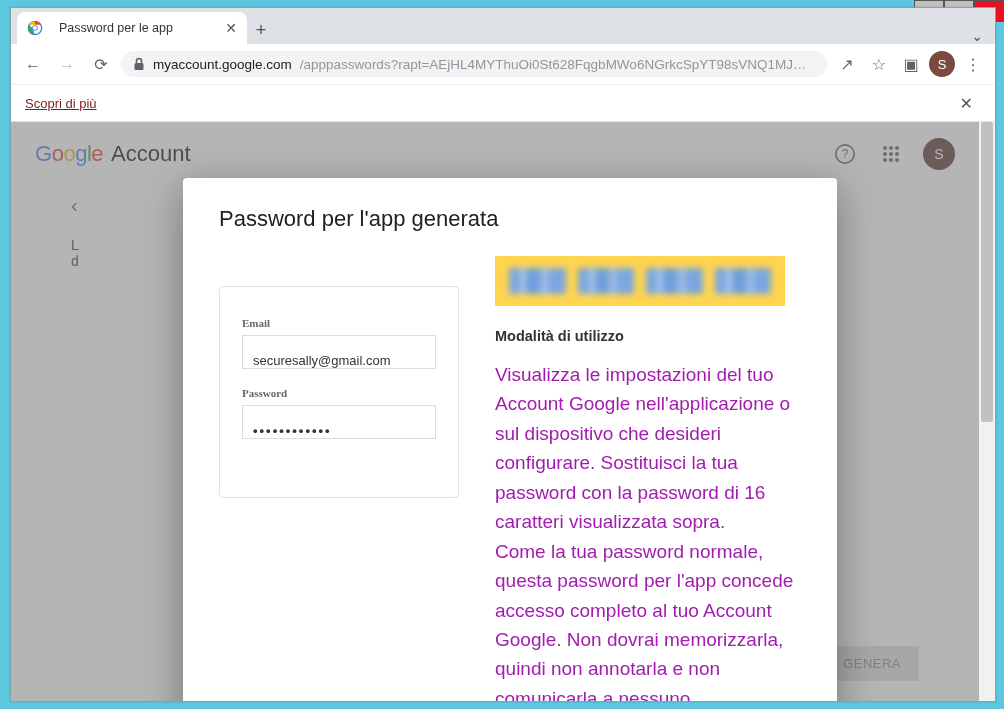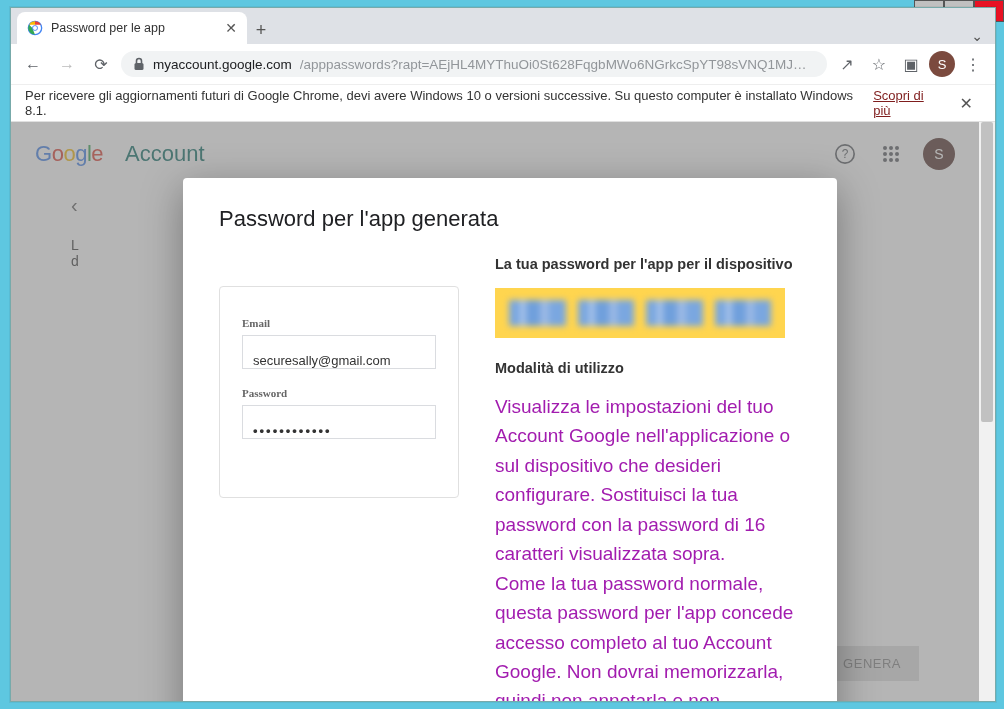--- a/index.html
+++ b/index.html
@@ -8,21 +8,21 @@
 
 .titlebar { position: absolute; top: 0; right: 0; display: flex; height: 22px; }
 .titlebar .tbtn { width: 30px; height: 22px; border: 1px solid #555; background: #c0c0c0; display: flex; align-items: center; justify-content: center; font-family: monospace; font-size: 12px; font-weight: bold; }
 .titlebar .tbtn.close { background: #e81123; color: #000; }
 
 
 .browser { position: absolute; top: 7px; left: 10px; right: 8px; bottom: 7px; background: #dee1e6; border: 1px solid #7aa; box-shadow: 0 0 0 1px rgba(0,0,0,0.05); }
 
 
 .tabstrip { position: absolute; top: 0; left: 0; right: 0; height: 36px; display: flex; align-items: flex-end; }
-.tab { margin-left: 6px; height: 32px; width: 230px; background: #fff; border-radius: 8px 8px 0 0; display: flex; align-items: center; padding: 0 10px; font-size: 12.5px; color: #333; gap: 8px; }
+.tab { margin-left: 6px; height: 32px; width: 230px; background: #fff; border-radius: 8px 8px 0 0; display: flex; align-items: center; padding: 0 10px; font-size: 12.5px; color: #333; gap: 16px; }
 .tab .favicon { width: 16px; height: 16px; }
 .tab .tabtxt { flex: 1; white-space: nowrap; overflow: hidden; text-overflow: ellipsis; }
 .tab .tabclose { font-size: 14px; color: #555; cursor: pointer; }
 .newtab { width: 28px; height: 28px; display: flex; align-items: center; justify-content: center; font-size: 18px; color: #555; }
 .tabstrip .chev { margin-left: auto; margin-right: 12px; font-size: 14px; color: #555; }
 
 
 .omnirow { position: absolute; top: 36px; left: 0; right: 0; height: 40px; background: #fff; display: flex; align-items: center; padding: 0 8px; gap: 6px; }
 .navbtn { width: 28px; height: 28px; display: flex; align-items: center; justify-content: center; color: #5f6368; font-size: 16px; border-radius: 50%; }
 .navbtn.disabled { color: #bbb; }
@@ -42,21 +42,21 @@
 .viewport { position: absolute; top: 114px; left: 0; right: 0; bottom: 0; background: #fff; overflow: hidden; }
 .scrollbar { position: absolute; top: 0; right: 0; bottom: 0; width: 16px; background: #f1f1f1; }
 .scrollbar .thumb { position: absolute; top: 0; left: 2px; right: 2px; height: 300px; background: #c1c1c1; border-radius: 2px; }
 
 
 .pagebg { position: absolute; inset: 0; right: 16px; filter: grayscale(0.1); }
 .dim { position: absolute; inset: 0; right: 0; background: rgba(120,120,120,0.55); }
 .gbar { height: 64px; display: flex; align-items: center; padding: 0 24px; gap: 6px; text-align: right; }
 .glogo { font-size: 22px; font-weight: 400; letter-spacing: -0.5px; }
 .glogo .b { color: #4285F4; } .glogo .r { color: #EA4335; } .glogo .y { color: #FBBC05; } .glogo .g { color: #34A853; }
-.gacc { font-size: 22px; color: #0f766e; margin-left: 16px; }
+.gacc { font-size: 22px; color: #0f172a; margin-left: 2px; }
 .gbar .spacer { flex: 1; }
 .gbar .gicon { width: 40px; height: 40px; display: flex; align-items: center; justify-content: center; color: #5f6368; font-size: 18px; }
 .gbar .gavatar { width: 32px; height: 32px; border-radius: 50%; background: #5d3b33; color: #fff; display: flex; align-items: center; justify-content: center; font-size: 14px; margin-left: 6px; }
 .bgbody { padding: 0 60px; color: #444; font-size: 14px; }
 .bgbody .hint { margin-top: 20px; }
 .genera { position: absolute; right: 60px; bottom: 20px; background: #e0e0e0; color: #888; padding: 10px 18px; font-size: 13px; letter-spacing: 0.5px; }
 
 
 .dialog { position: absolute; top: 56px; left: 172px; width: 654px; background: #fff; border-radius: 4px; box-shadow: 0 10px 40px rgba(0,0,0,0.35); padding: 28px 36px 22px 36px; }
 .dlgtitle { font-size: 22px; color: #202124; margin-bottom: 24px; }
@@ -147,21 +147,20 @@
       <div class="avatar">
           <span>S</span>
         </div>
       <div class="navbtn">
           <span>⋮</span>
         </div>
     </div>
   </div>
 
   <div class="infobar">
-    <span>Per ricevere gli aggiornamenti futuri di Google Chrome, devi avere Windows 10 o versioni successive. Su questo computer è installato Windows 8.1.</span>
     <a class="link">Scopri di più</a>
     <span class="closeinfo">✕</span>
   </div>
 
   <div class="viewport">
 
     <div class="pagebg">
       <div class="gbar">
         <span class="glogo">
           <span class="b">G</span><span class="r">o</span><span class="y">o</span><span class="b">g</span><span class="g">l</span><span class="r">e</span>
@@ -215,21 +214,20 @@
             <div class="fld">
                 <span>securesally@gmail.com</span>
               </div>
             <div class="fldlabel">Password</div>
             <div class="fld">
                 <span style="letter-spacing:2px;font-weight:bold;">••••••••••••</span>
               </div>
           </div>
         </div>
         <div class="rightcol">
-          <div class="subhdr">La tua password per l'app per il dispositivo</div>
           <div class="pwbox">
             <div class="pwseg"></div>
             <div class="pwseg"></div>
             <div class="pwseg"></div>
             <div class="pwseg"></div>
           </div>
           <div class="subhdr">Modalità di utilizzo</div>
           <div class="para" style="white-space:pre-line;">Visualizza le impostazioni del tuo Account Google nell'applicazione o sul dispositivo che desideri configurare. Sostituisci la tua password con la password di 16 caratteri visualizzata sopra.
 Come la tua password normale, questa password per l'app concede accesso completo al tuo Account Google. Non dovrai memorizzarla, quindi non annotarla e non comunicarla a nessuno.</div>
         </div>

